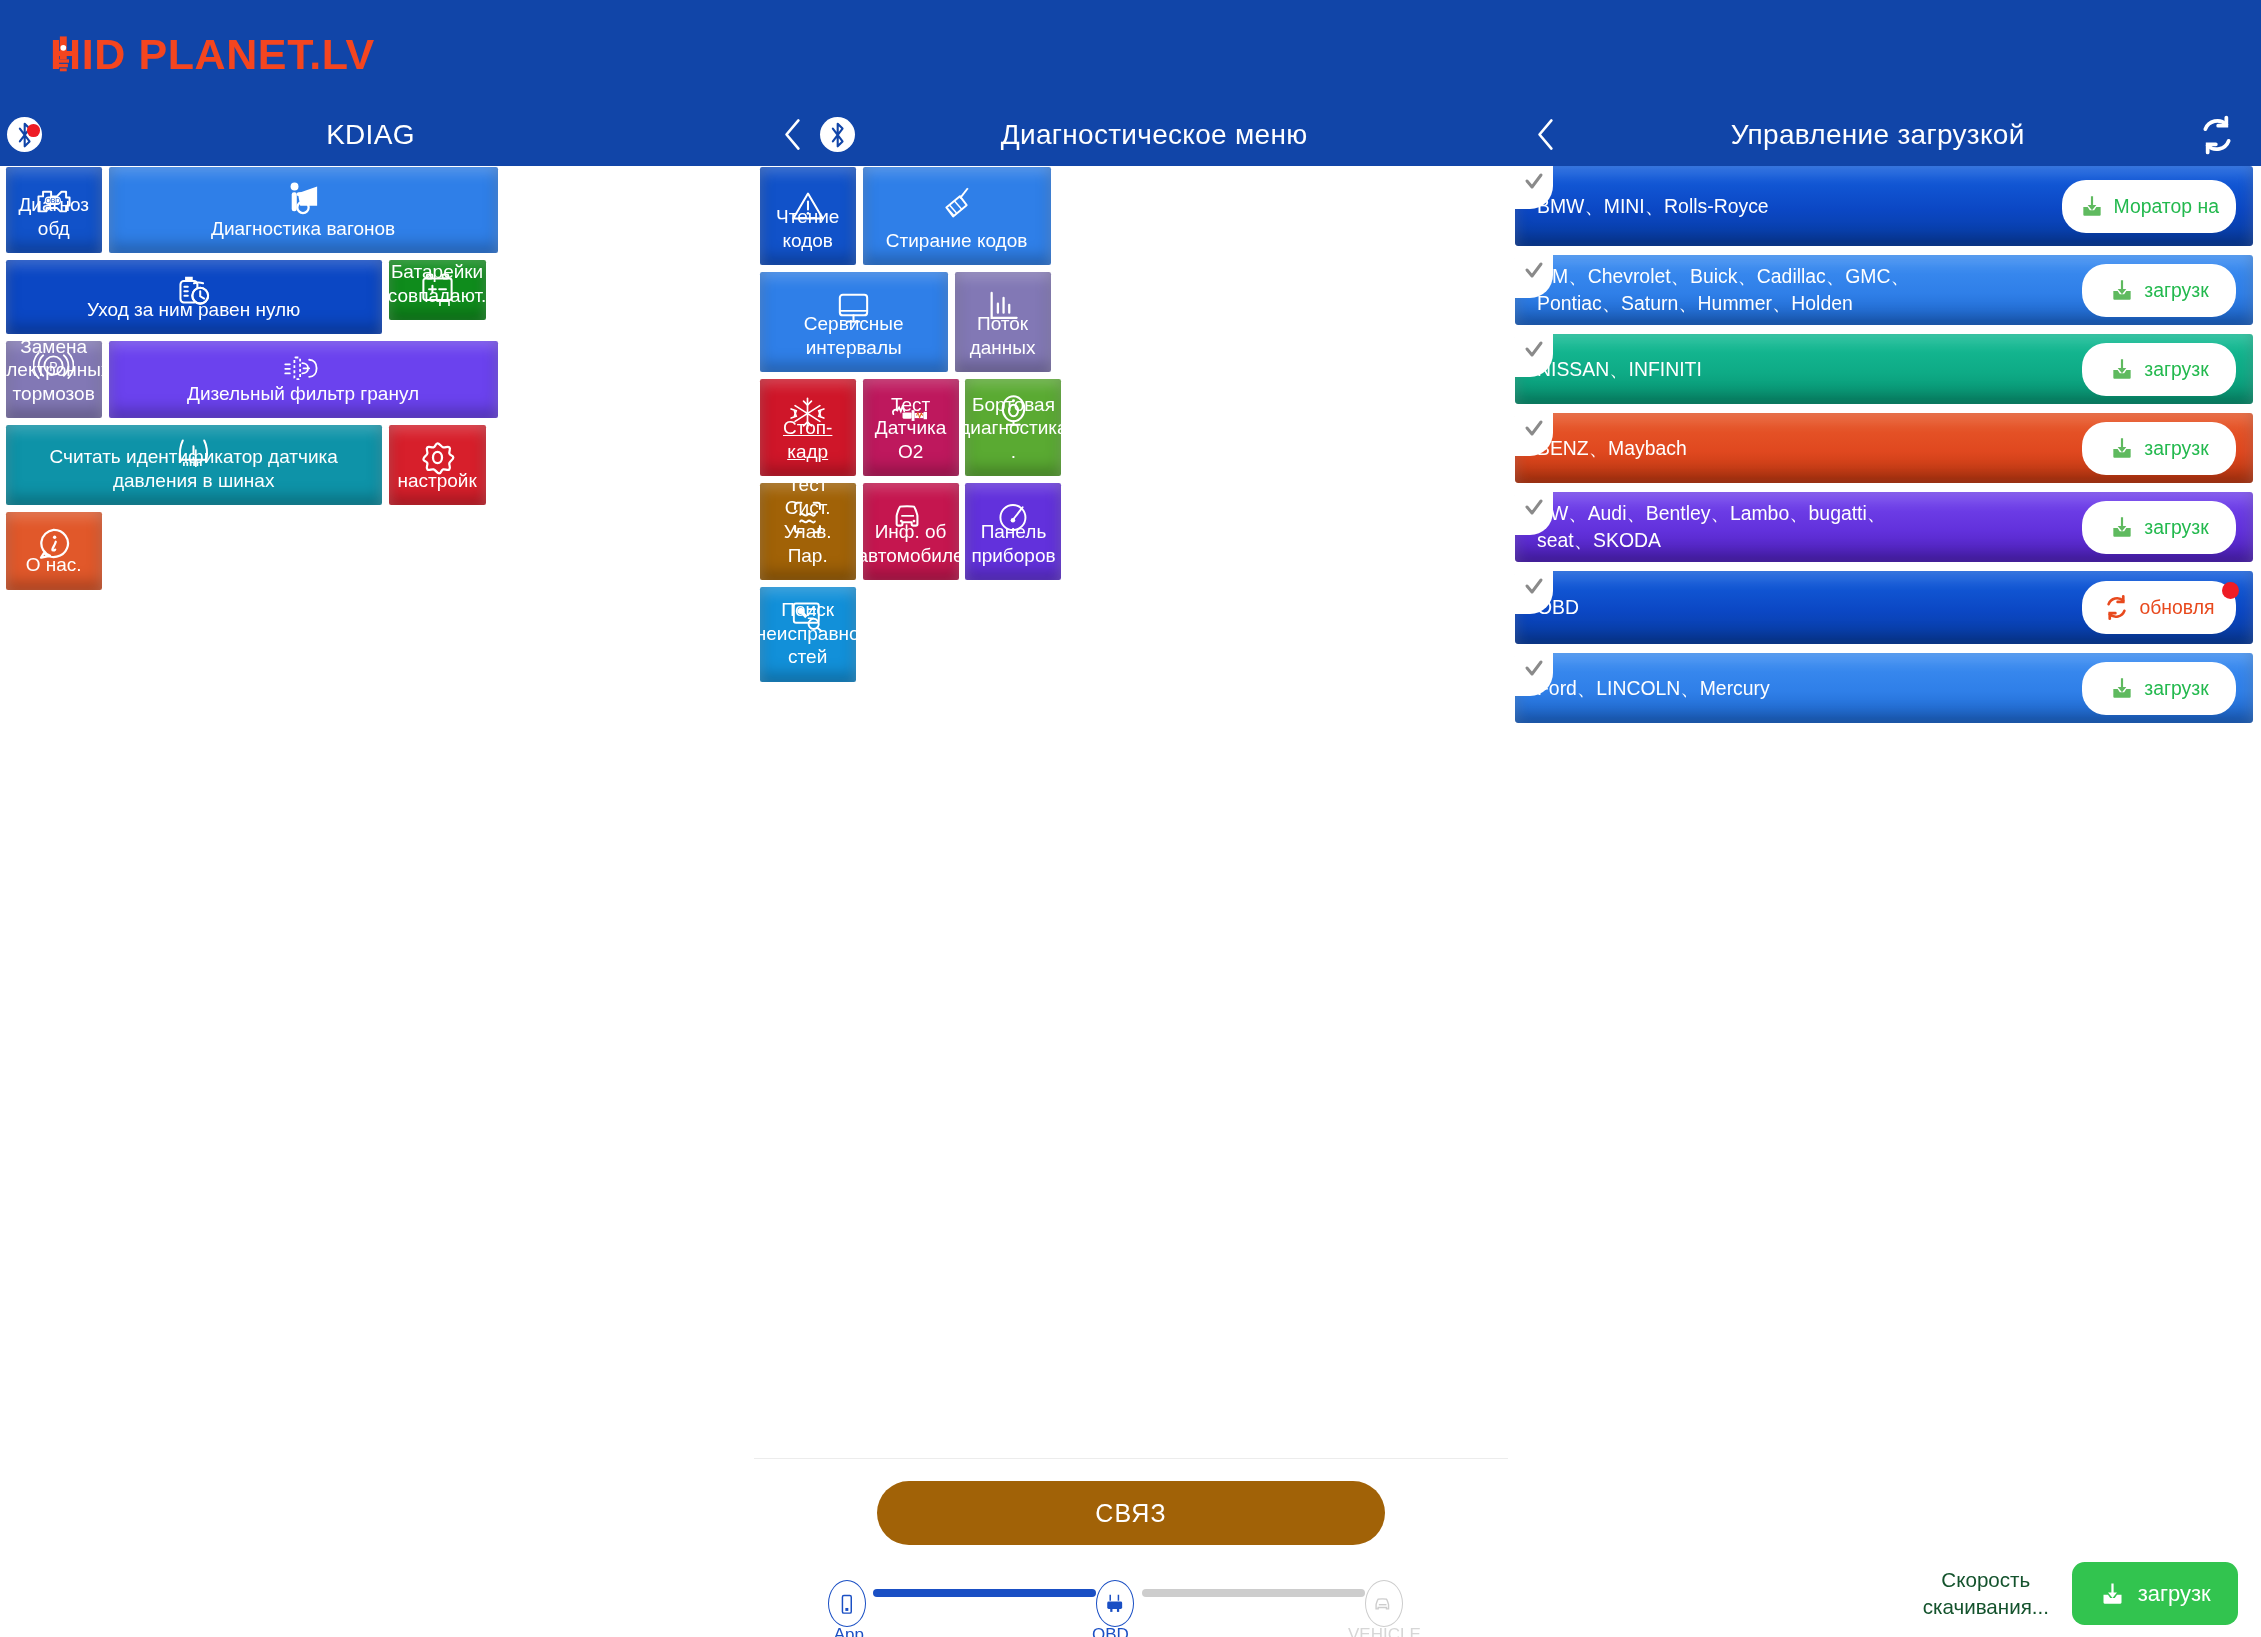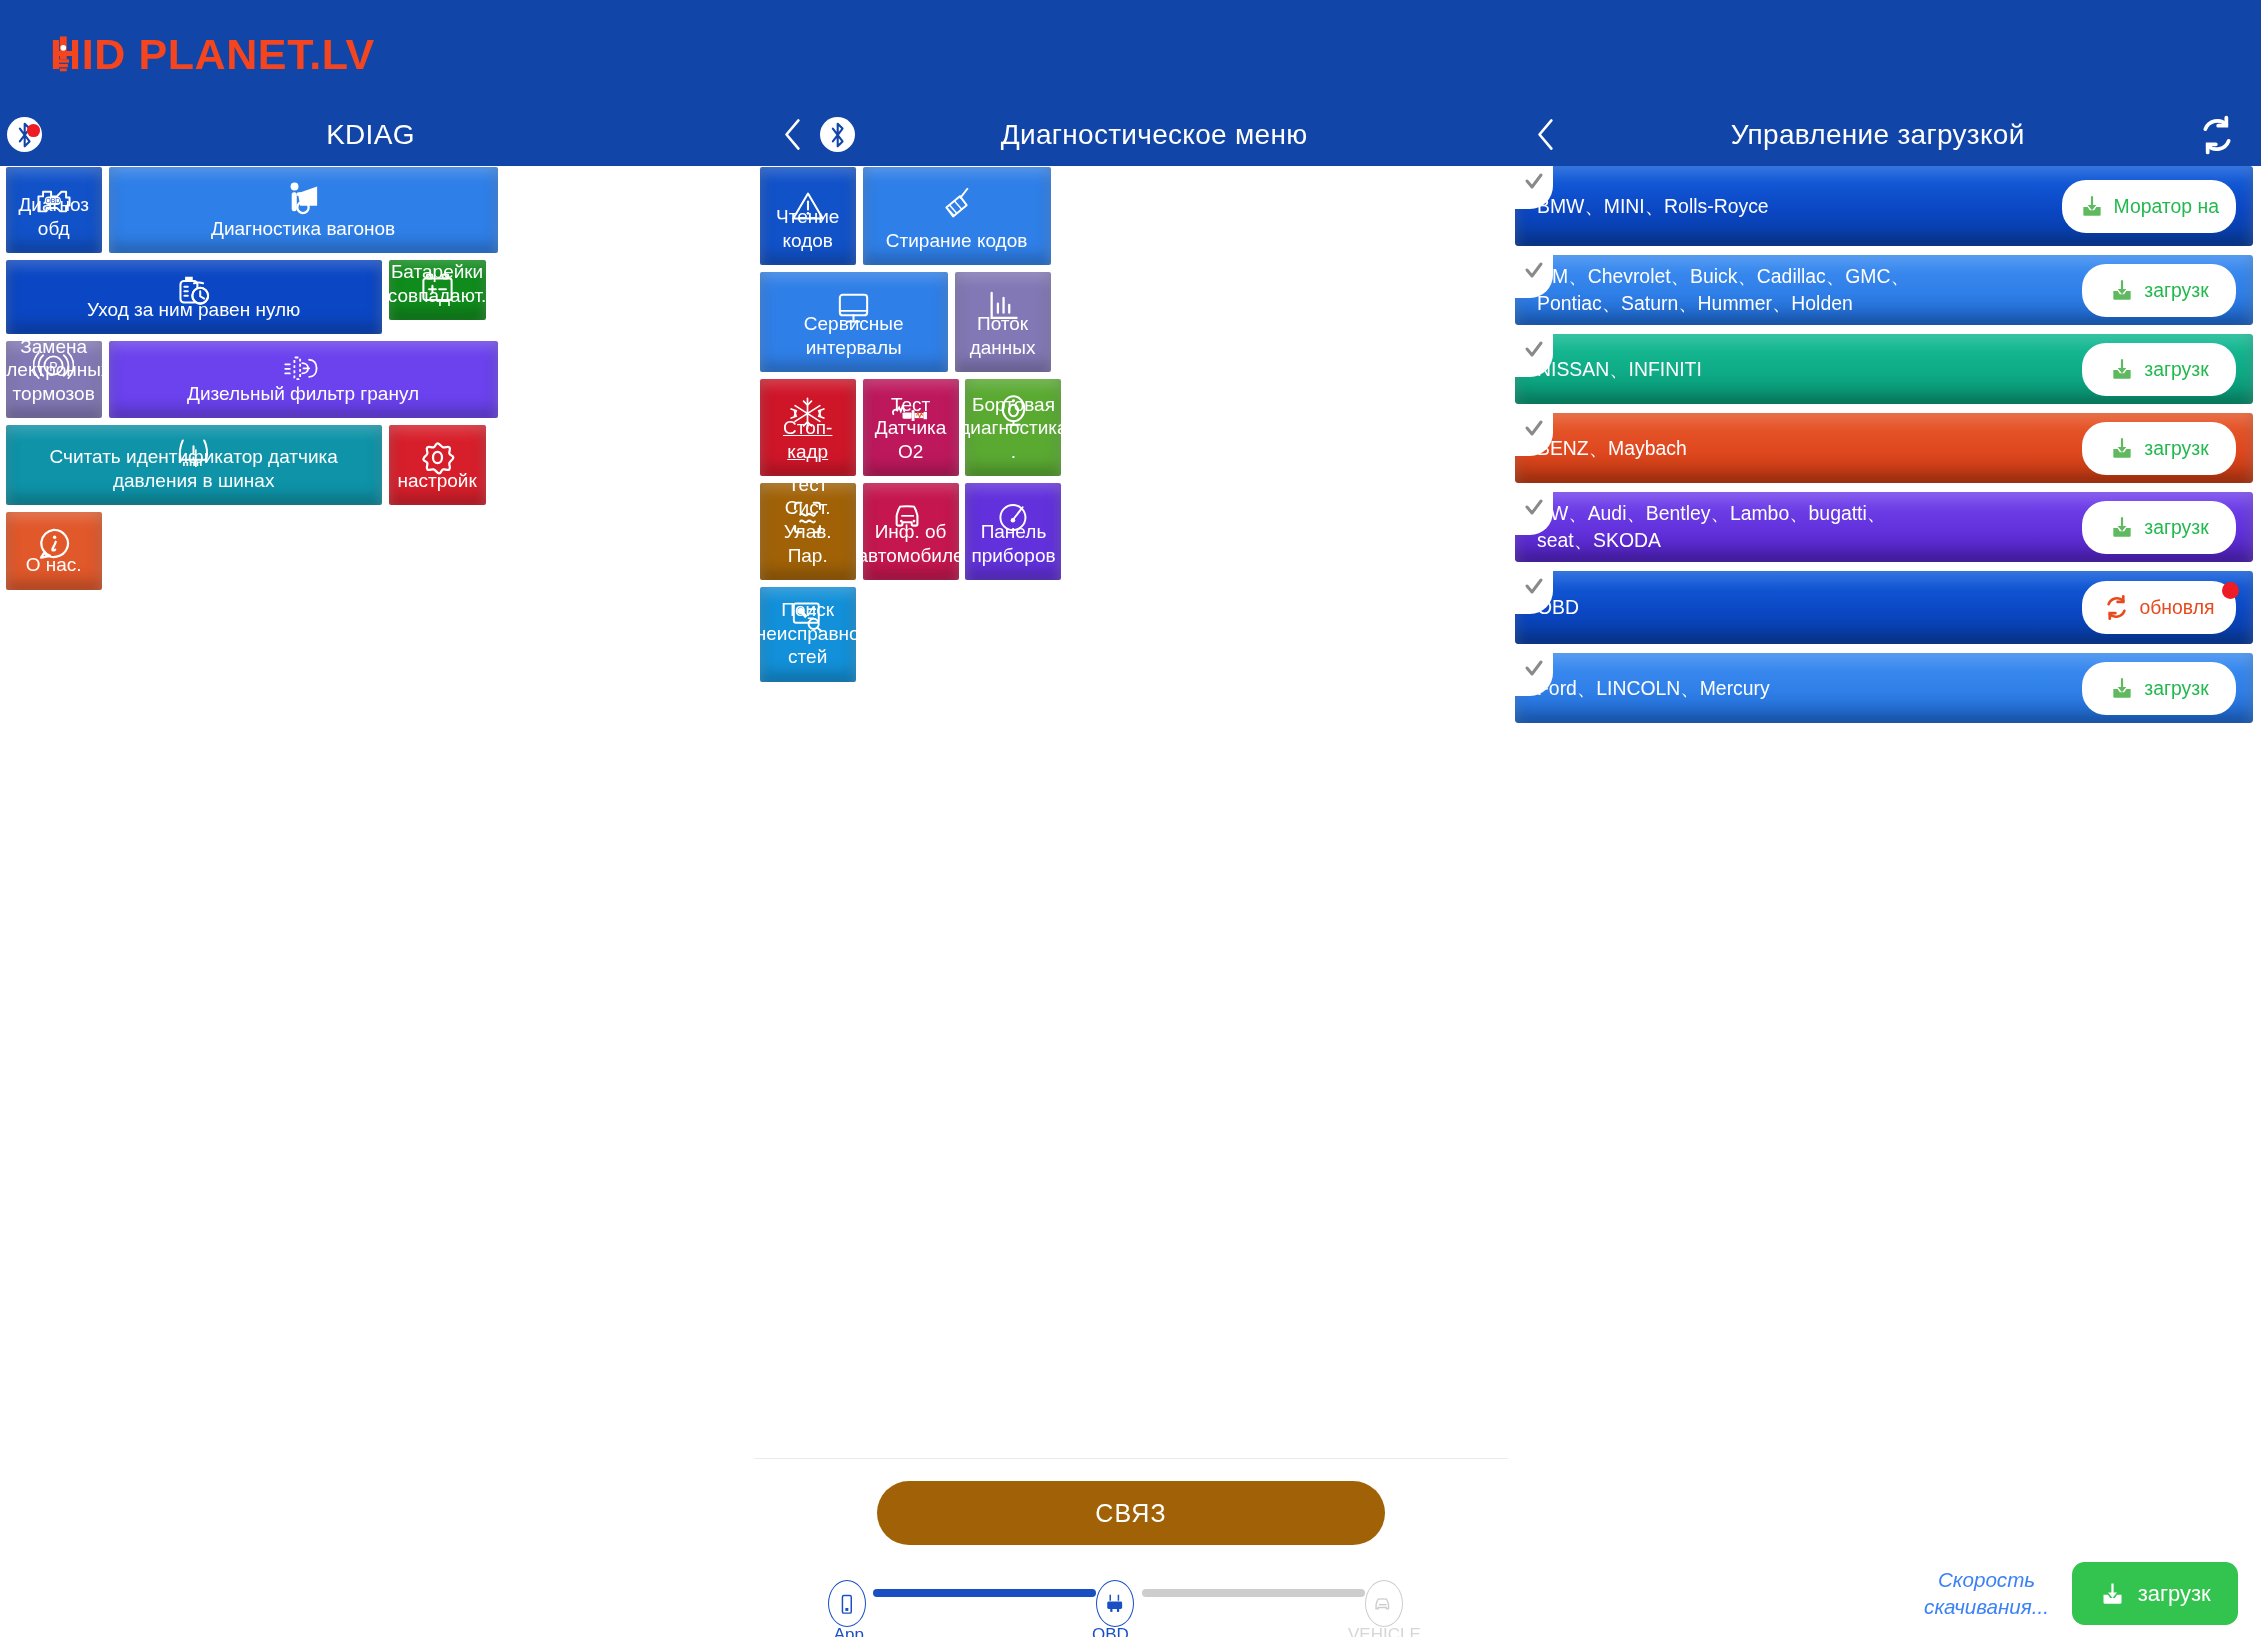--- a/index.html
+++ b/index.html
@@ -125,21 +125,21 @@
   .pbar { height:12.6px; background:#fff; border:1.1px solid #c9c9c9; border-radius:1.7px; overflow:hidden; }
   .pbar-fill { height:100%; background:#1a82f7; }
   .pbar-text { text-align:right; margin-top:6.9px; font-size:19.4px; color:#8c8c8c; }
   .pbar-text b { color:#14b98c; font-weight:400; }
 
   .speed-row {
     position:absolute; left:0; bottom:12.6px; width:100%;
     display:flex; align-items:center; justify-content:flex-end; gap:23px;
     padding-right:23px;
   }
-  .speed-lbl { font-size:20.6px; color:#3b82f6; line-height:1.3; text-align:center; white-space:pre-line;font-style:italic; }
+  .speed-lbl { font-size:20.6px; color:#14532d; line-height:1.3; text-align:center; white-space:pre-line; }
   .speed-btn {
     background:#32c44f; border-radius:12.6px; height:63px; min-width:166px;
     display:flex; align-items:center; justify-content:center; gap:11.4px;
     color:#fff; font-size:22px; border:none; cursor:pointer; padding:0 19.4px;
   }
   svg { display:block; }
 </style>
 </head>
 <body>
 

